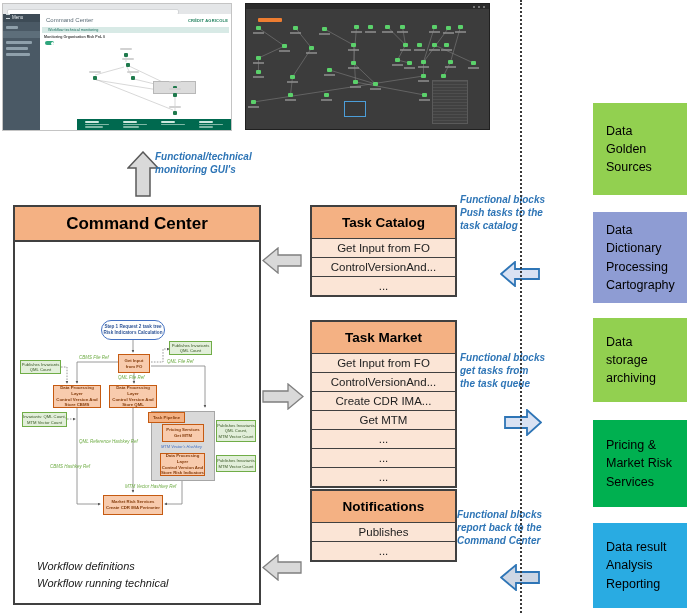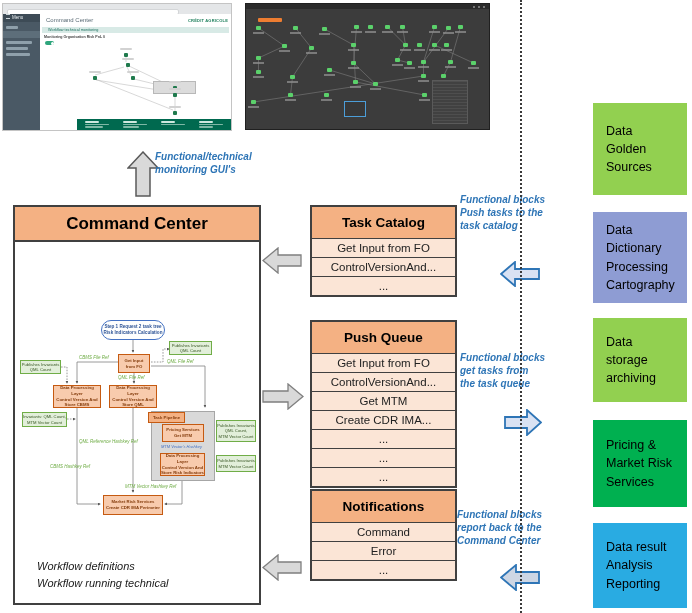--- a/index.html
+++ b/index.html
@@ -333,37 +333,36 @@
   <div class="abs tbox" style="top:205px;">
     <div class="tbox-header">Task Catalog</div>
     <div>
         <div class="trow">Get Input from FO</div>
         <div class="trow">ControlVersionAnd...</div>
         <div class="trow">...</div>
       </div>
   </div>
 
   <div class="abs tbox" style="top:320px;">
-    <div class="tbox-header">Push Queue</div>
+    <div class="tbox-header">Task Market</div>
     <div>
         <div class="trow">Get Input from FO</div>
         <div class="trow">ControlVersionAnd...</div>
+        <div class="trow">Create CDR IMA...</div>
         <div class="trow">Get MTM</div>
-        <div class="trow">Create CDR IMA...</div>
         <div class="trow">...</div>
         <div class="trow">...</div>
         <div class="trow">...</div>
       </div>
   </div>
 
   <div class="abs tbox" style="top:489px;">
     <div class="tbox-header">Notifications</div>
     <div>
-        <div class="trow">Command</div>
-        <div class="trow">Error</div>
+        <div class="trow">Publishes</div>
         <div class="trow">...</div>
       </div>
   </div>
 
   <svg class="abs" style="left:262px;top:247px;" width="40" height="27" viewBox="0 0 40 27">
     <polygon points="1,13.5 16,1 16,8 39,8 39,19 16,19 16,26" fill="#D9D9D9" stroke="#7F7F7F" stroke-width="1.3"></polygon>
   </svg>
   <svg class="abs" style="left:262px;top:383px;" width="42" height="27" viewBox="0 0 42 27">
     <polygon points="41,13.5 26,1 26,8 1,8 1,19 26,19 26,26" fill="#D9D9D9" stroke="#7F7F7F" stroke-width="1.3"></polygon>
   </svg>

